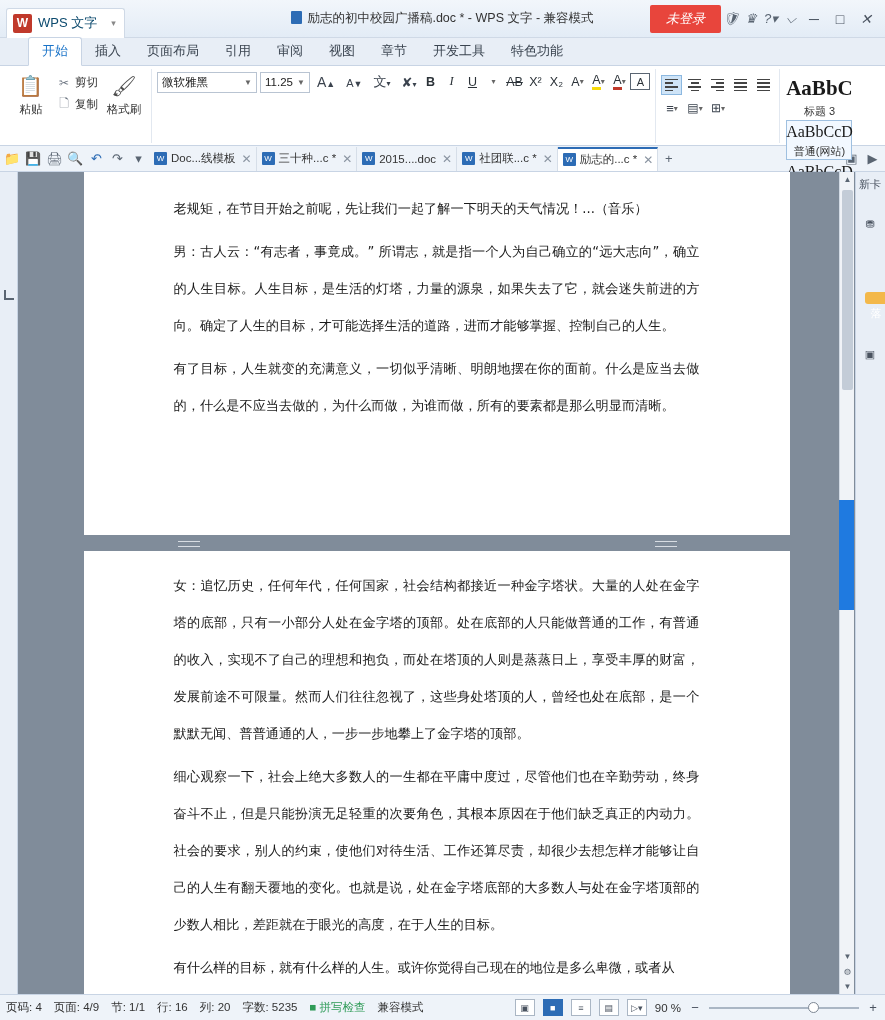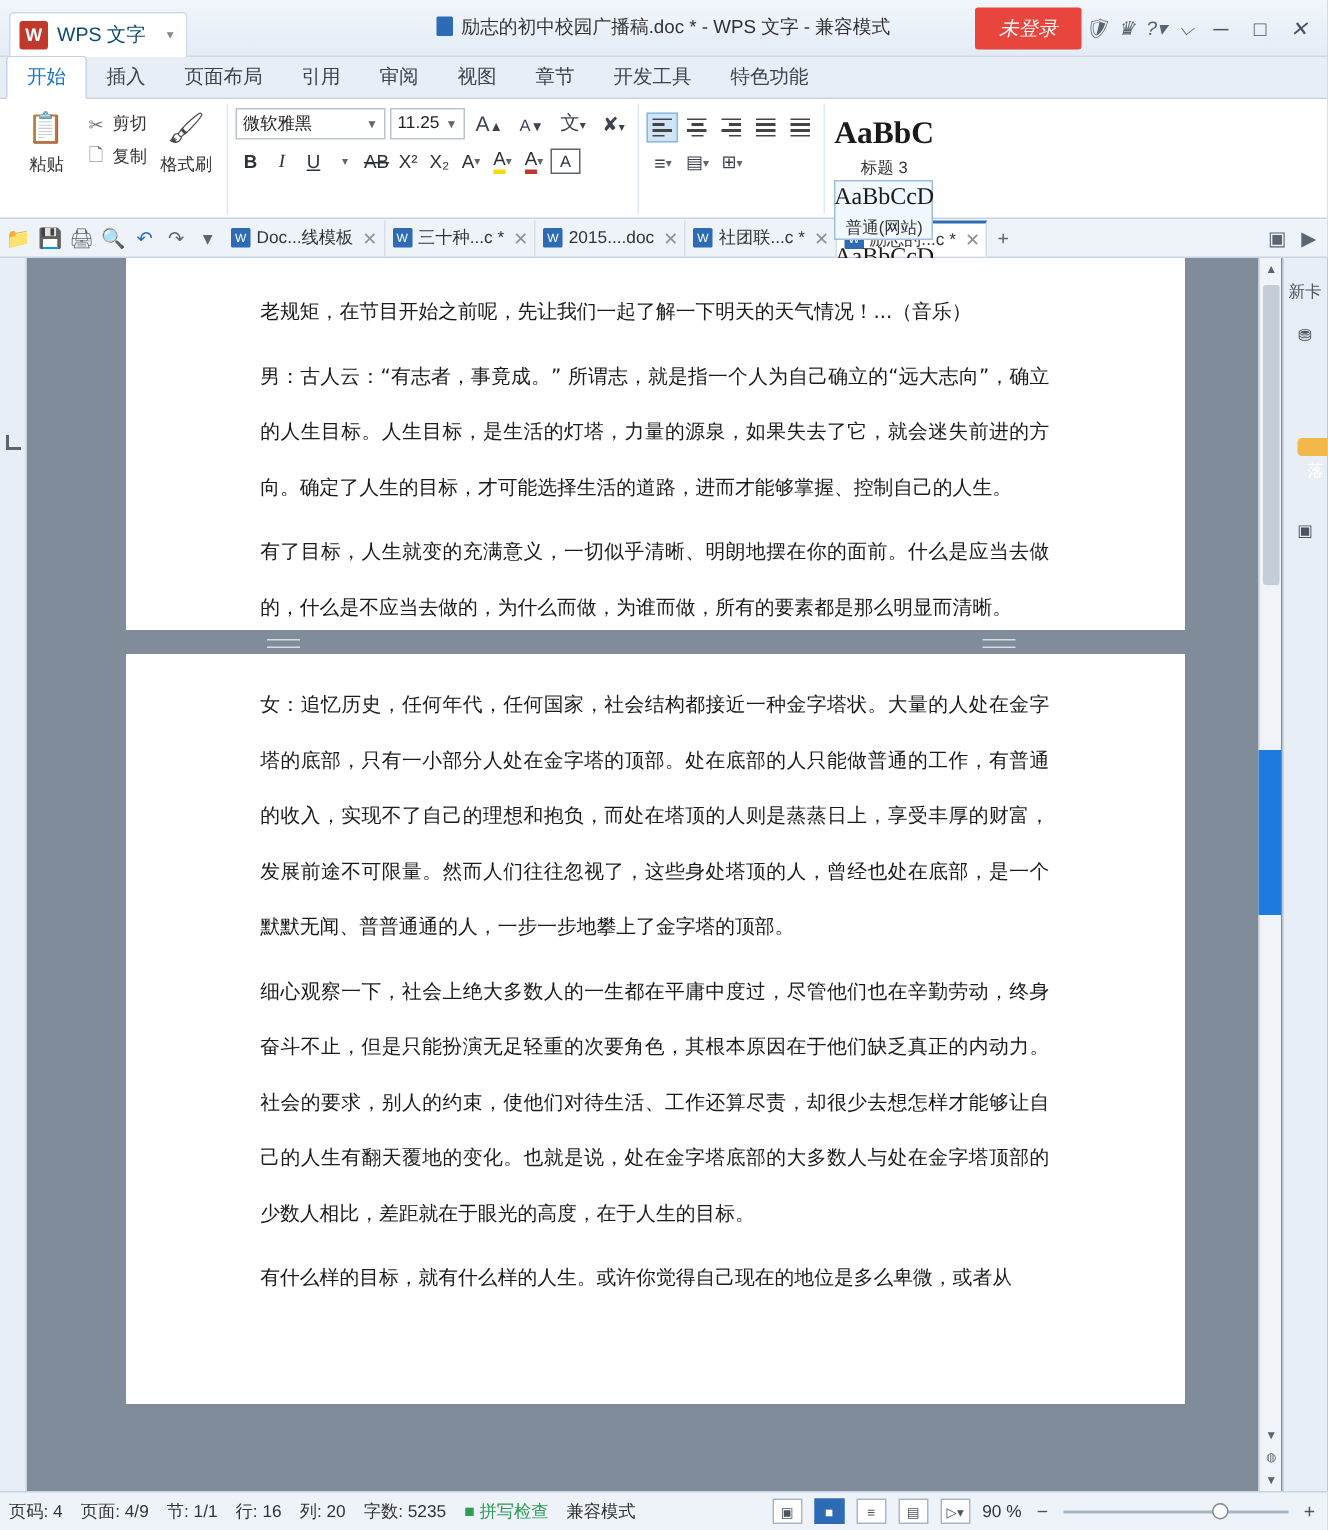--- a/index.html
+++ b/index.html
@@ -114,20 +114,21 @@
     cursor: pointer;
     line-height: 16px;
   }
   .rtab.active {
     background: #ffffff;
     color: #1a73c8;
     border: 1px solid #c8d4e4;
     border-bottom: 1px solid #ffffff;
     margin-bottom: -1px;
     border-radius: 3px 3px 0 0;
+    margin-left: 24px;
   }
   .rtab-right {
     margin-left: auto;
     display: flex;
     align-items: center;
     padding-right: 4px;
   }
 
   
   .ribbon {
@@ -272,21 +273,21 @@
     background: #808c9a;
     position: relative;
     overflow: hidden;
   }
   .page {
     background: #ffffff;
     margin: 0 auto;
     width: 706px;
     position: relative;
   }
-  .page.p1 { height: 248px; padding: 18px 90px 0 90px; }
+  .page.p1 { height: 363px; padding: 18px 90px 0 90px; }
   .page.p2 { height: 500px; padding: 16px 90px 0 90px; }
   .pagegap {
     height: 16px;
     background: #808c9a;
     position: relative;
   }
   .pagegap::before, .pagegap::after {
     content: "";
     position: absolute;
     top: 6px;
@@ -469,21 +470,21 @@
           <span class="gl">🗋</span>
           <span>复制</span>
         </div>
       </div>
       <div class="bigbtn">
         <span class="gl">🖌</span>
         <span class="lbl">格式刷</span>
       </div>
     </div>
 
-    <div class="rgroup" style="flex-direction:column; border-right:1px solid #e2e8f0;">
+    <div class="rgroup" style="flex-direction:row; border-right:1px solid #e2e8f0;">
       <div class="fontrow">
         <div class="fontname">
           <span>微软雅黑</span>
           <span class="cv">▼</span>
         </div>
         <div class="fontsize">
           <span>11.25</span>
           <span class="cv">▼</span>
         </div>
         <div class="ficon"><span style="font-size:14px;">A</span><span style="font-size:9px;">▲</span></div>
@@ -657,21 +658,21 @@
       <div class="sb-thumb" style="top:18px;height:200px;"></div>
       <div class="sb-bottom">
         <div class="sb-arrow">▼</div>
         <div class="sb-arrow">◍</div>
         <div class="sb-arrow">▼</div>
       </div>
     </div>
     <div class="blue-strip" style="top:328px;height:110px;"></div>
 
     <div class="rightpanel">
-      <div class="rp-btn" style="top:17px;">新卡</div>
+      <div class="rp-btn" style="top:6px;">新卡</div>
       <div class="rp-btn" style="top:46px;">⛃</div>
       <div class="rp-tab" style="top:120px;">落</div>
       <div class="rp-btn" style="top:176px;">▣</div>
     </div>
 
     <div class="cursor-arrow"></div>
   </div>
 
   <div class="statusbar">
     <span class="st-item">页码: 4</span>

